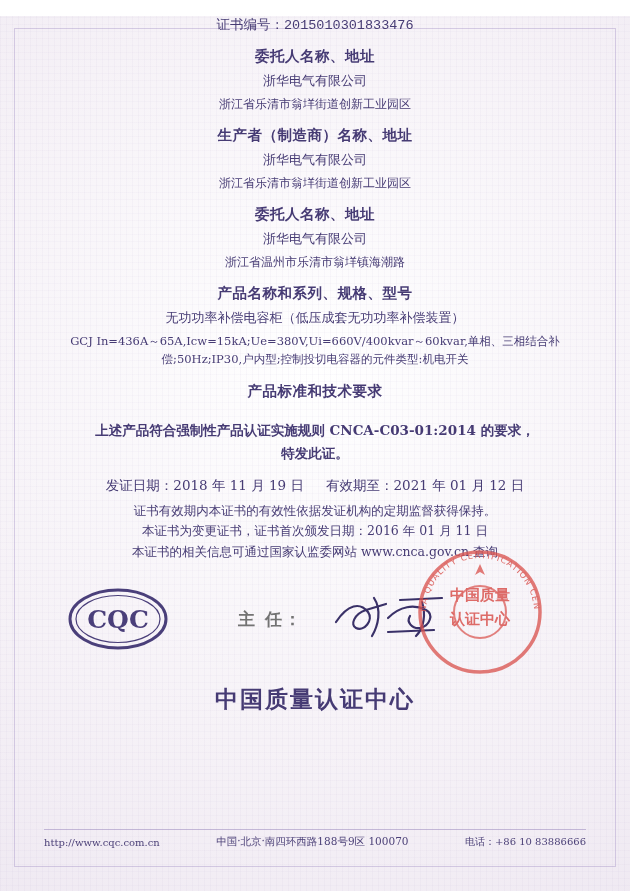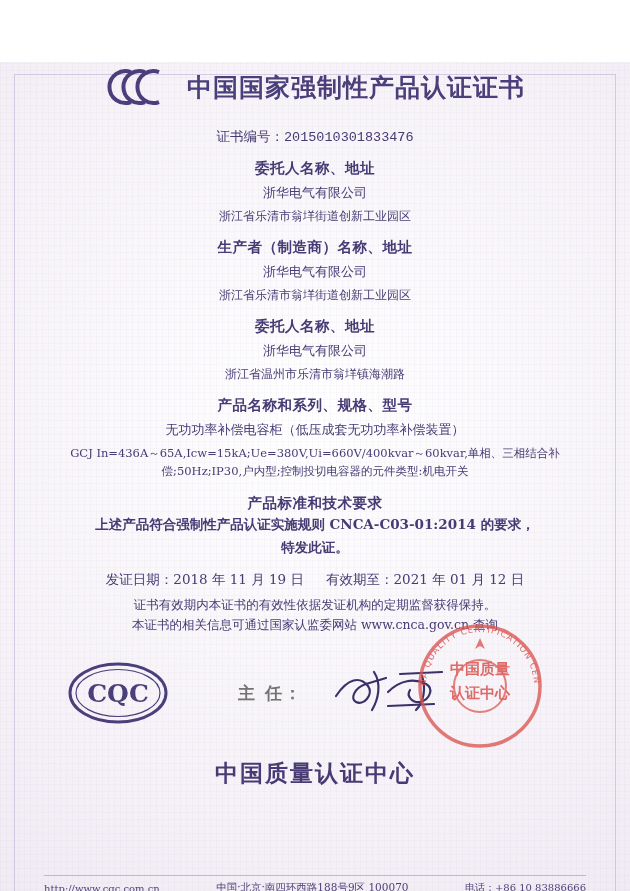--- a/index.html
+++ b/index.html
@@ -110,20 +110,21 @@
     margin-top: 6px;
     color: #463b74;
   }
 
   .statement {
     text-align: center;
     font-family: "DejaVu Serif", "Liberation Serif", serif;
     font-size: 13.5px;
     font-weight: 700;
     line-height: 1.7;
+    margin-top: 18px;
     color: #463b74;
   }
 
   .dates {
     text-align: center;
     font-family: "DejaVu Serif", "Liberation Serif", serif;
     font-size: 13.5px;
     margin-top: 12px;
     color: #463b74;
   }
@@ -217,32 +218,20 @@
   }
 </style>
 </head>
 <body>
 
 <div class="page">
   <div class="border-frame"></div>
 
   <div class="content">
 
-    <div class="header">
-      <div class="ccc-mark">
-        <svg viewBox="0 0 66 50" width="66" height="50" aria-hidden="true">
-          <g fill="none" stroke="#4a3f7a" stroke-width="4">
-            <path d="M26 10 A16 16 0 1 0 26 40"></path>
-            <path d="M40 10 A16 16 0 1 0 40 40"></path>
-            <path d="M54 10 A16 16 0 1 0 54 40"></path>
-          </g>
-        </svg>
-      </div>
-      <div class="cert-title">中国国家强制性产品认证证书</div>
-    </div>
 
     <div class="cert-no">
       <span>证书编号：</span><span>2015010301833476</span>
     </div>
 
     <div class="section">
       <div class="sec-label">委托人名称、地址</div>
       <div class="sec-line">浙华电气有限公司</div>
       <div class="sec-line small">浙江省乐清市翁垟街道创新工业园区</div>
     </div>
@@ -273,20 +262,21 @@
       <div>上述产品符合强制性产品认证实施规则 CNCA-C03-01:2014 的要求，</div>
       <div>特发此证。</div>
     </div>
 
     <div class="dates">
       <span>发证日期：</span><span>2018 年 11 月 19 日</span><span class="gap"></span><span>有效期至：</span><span>2021 年 01 月 12 日</span>
     </div>
 
     <div class="notes">
       <div>证书有效期内本证书的有效性依据发证机构的定期监督获得保持。</div>
+      <div>本证书为变更证书，证书首次颁发日期：2016 年 01 月 11 日</div>
       <div>本证书的相关信息可通过国家认监委网站 www.cnca.gov.cn 查询</div>
     </div>
 
     <div class="sign-band">
       <div class="cqc-logo">
         <svg viewBox="0 0 104 66" width="104" height="66" aria-hidden="true">
           <ellipse cx="52" cy="33" rx="48" ry="29" fill="none" stroke="#4a3f7a" stroke-width="3"></ellipse>
           <ellipse cx="52" cy="33" rx="42" ry="23.5" fill="none" stroke="#4a3f7a" stroke-width="1.2"></ellipse>
           <text x="52" y="42" text-anchor="middle" font-family="DejaVu Serif, Liberation Serif, serif" font-size="25" font-weight="700" fill="#4a3f7a">CQC</text>
         </svg>

